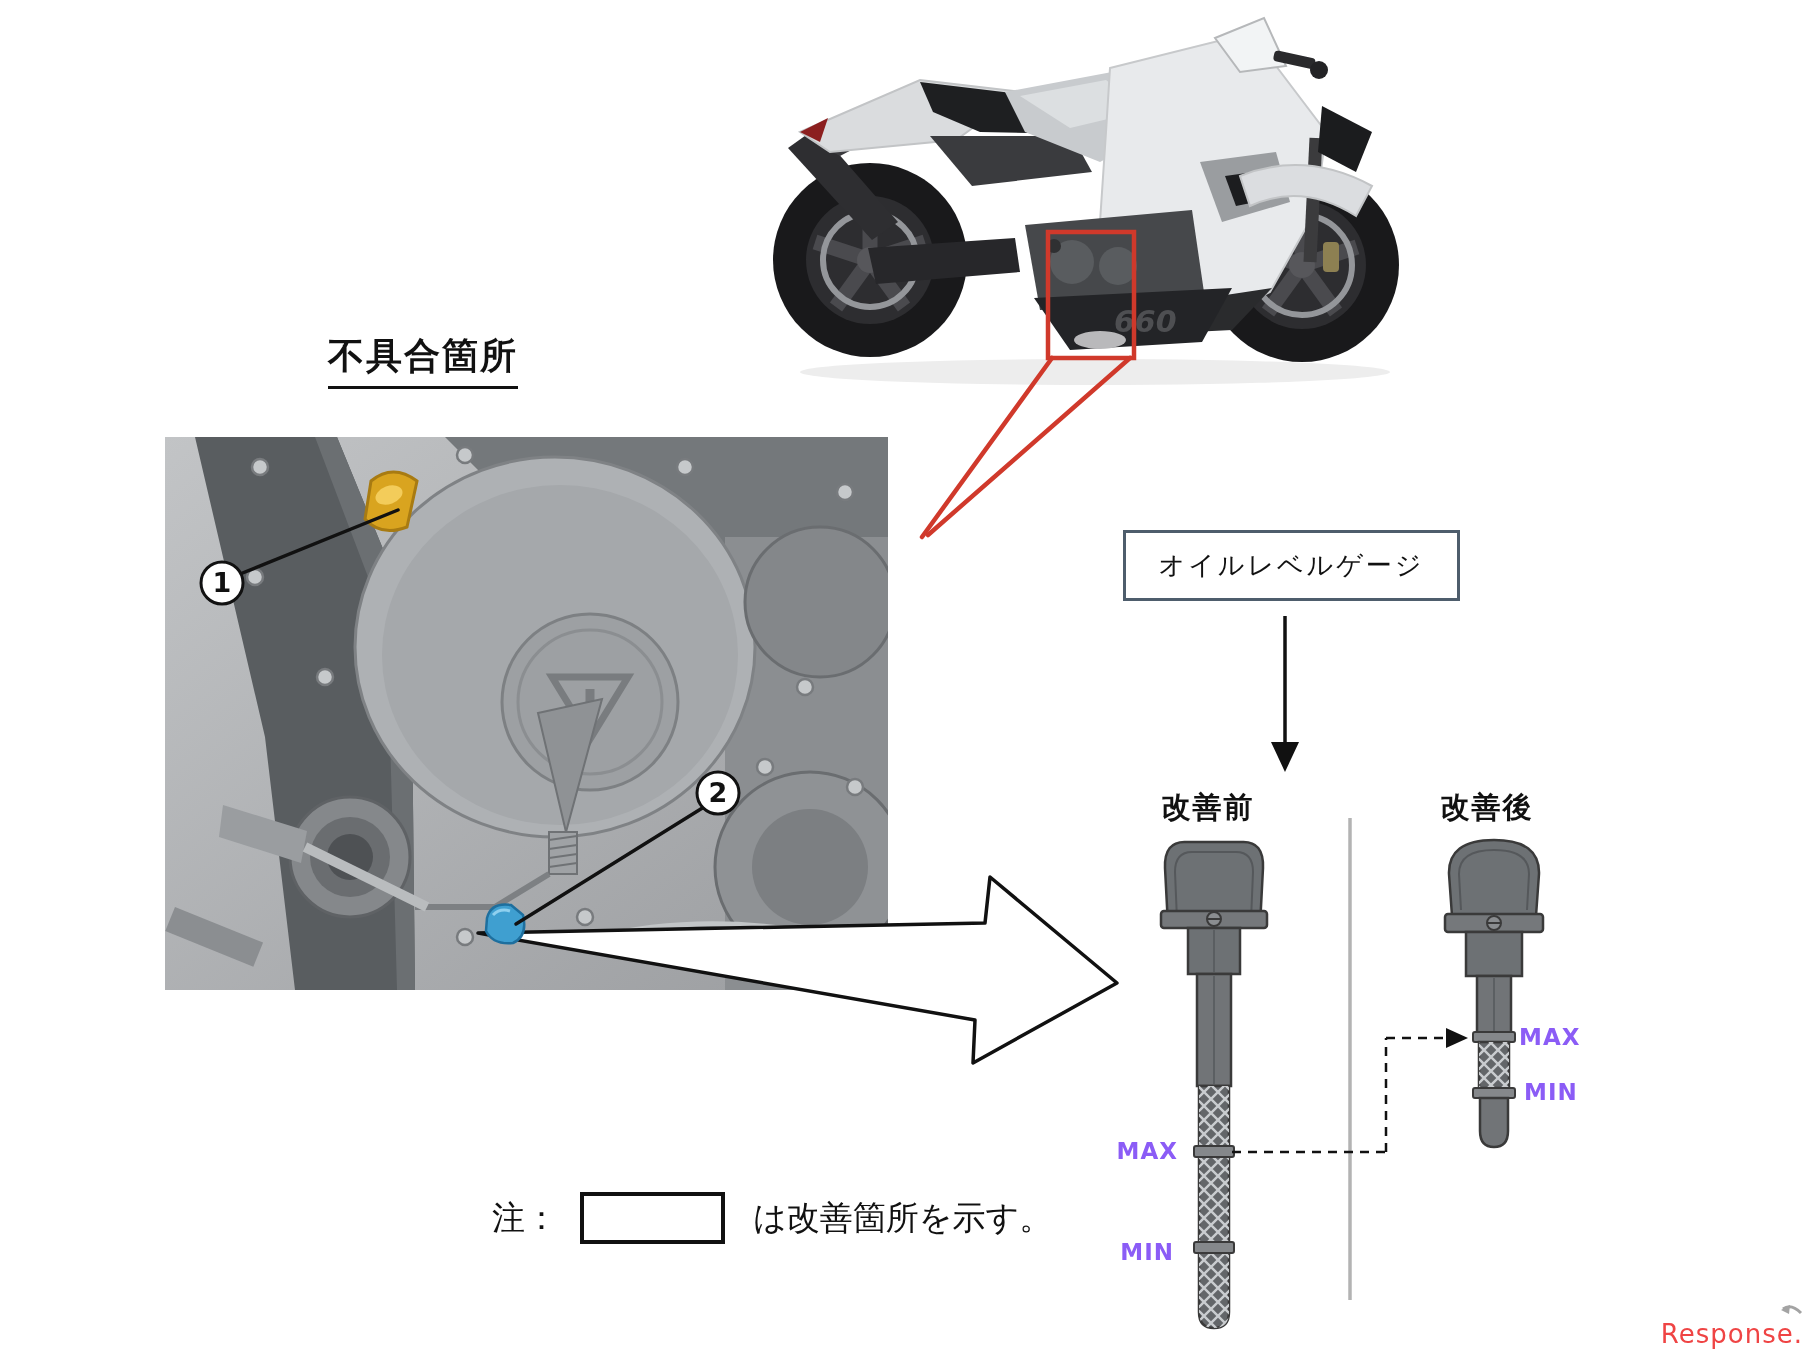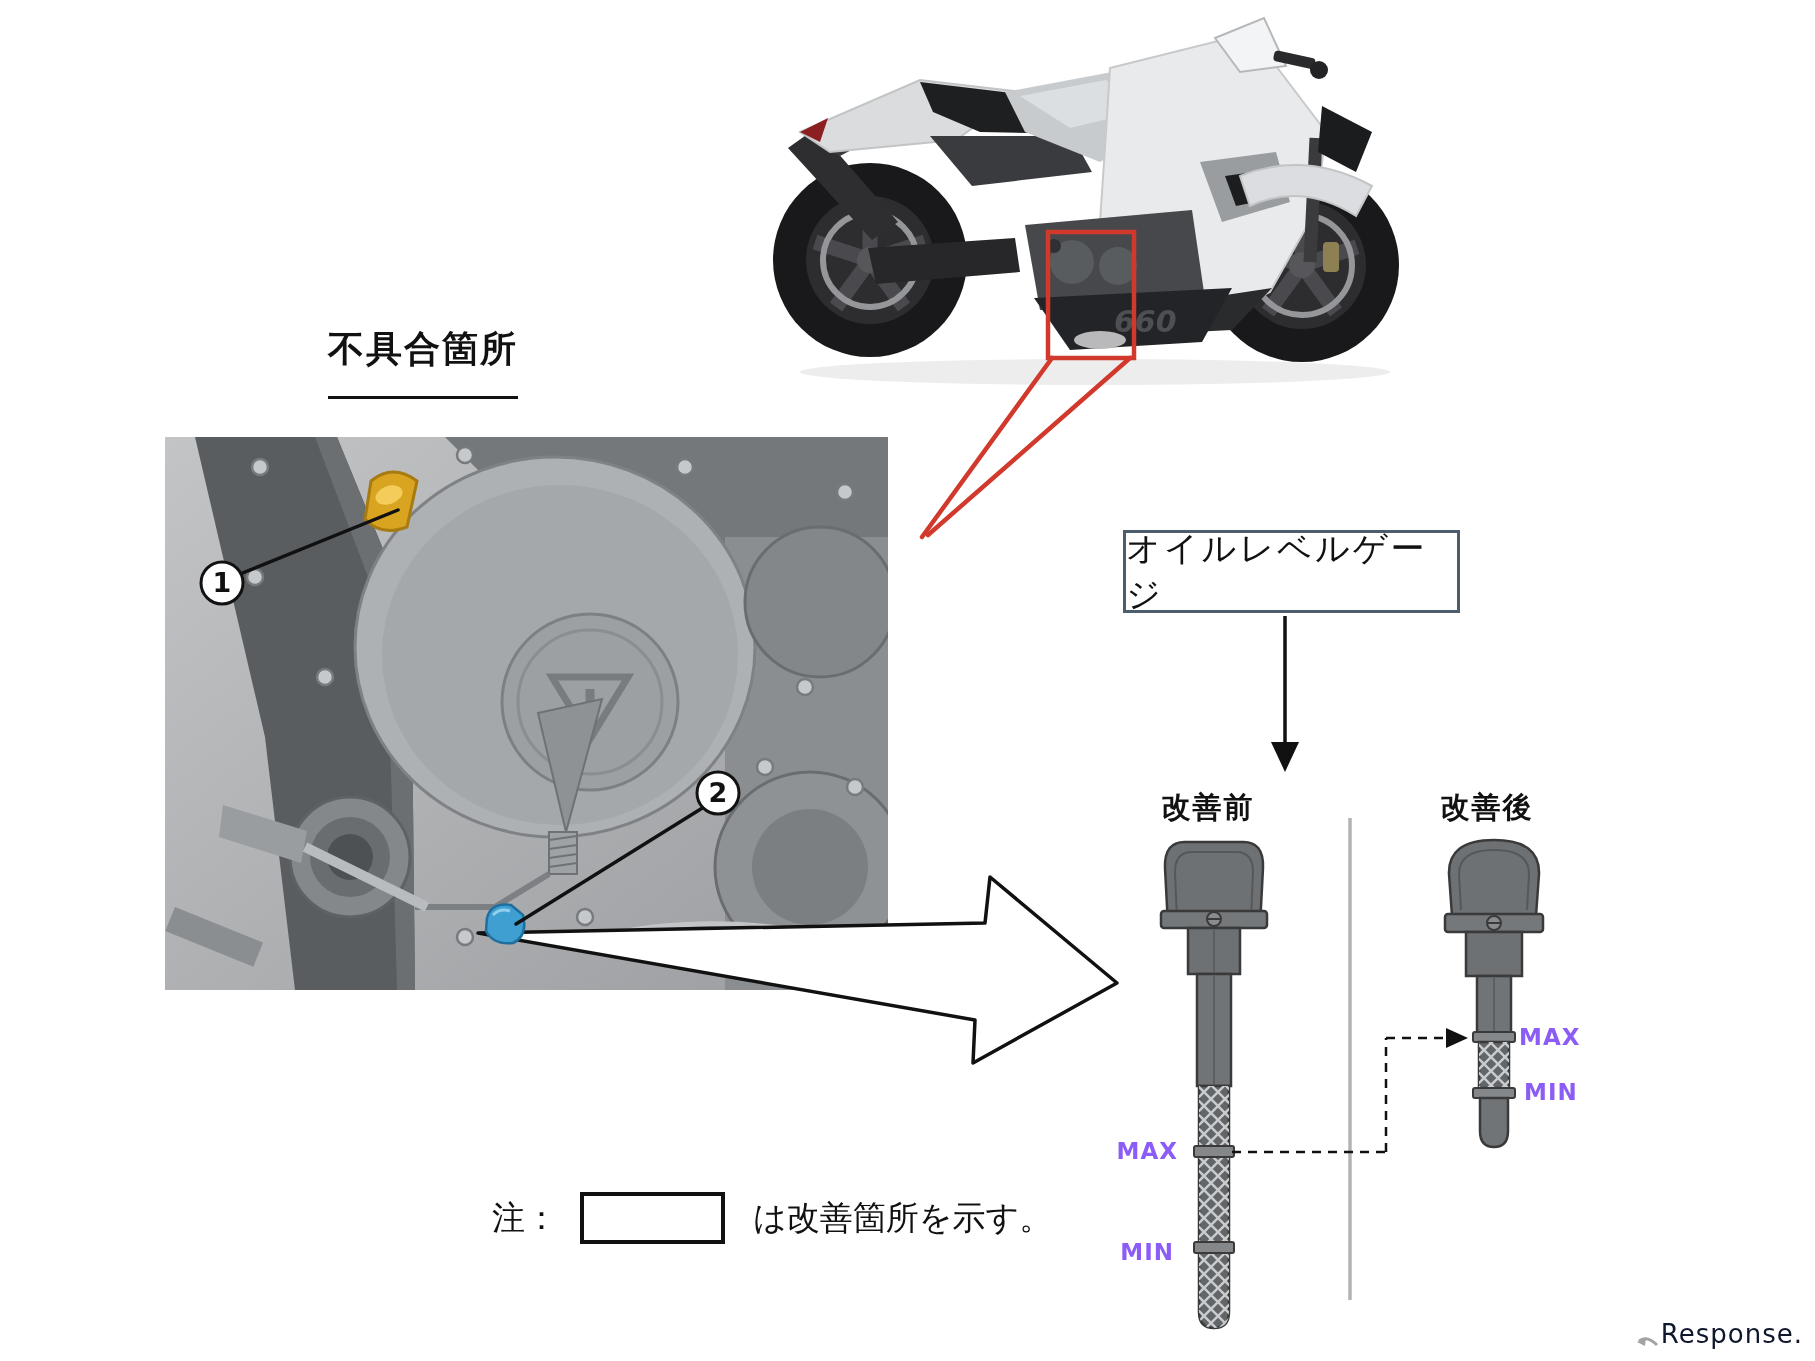--- a/index.html
+++ b/index.html
@@ -4,50 +4,50 @@
 <style>
   html,body{margin:0;padding:0;background:#ffffff;}
   #canvas{
     position:relative;width:1815px;height:1361px;background:#ffffff;overflow:hidden;
     font-family:"DejaVu Sans","Liberation Sans",sans-serif;color:#111;
   }
   .abs{position:absolute;}
   svg{display:block;}
   
   .defect-title{
-    left:328px;top:325px;font-size:36px;font-weight:600;letter-spacing:2px;
-    border-bottom:3px solid #111;padding-bottom:22px;
+    left:328px;top:332px;font-size:36px;font-weight:600;letter-spacing:2px;
+    border-bottom:3px solid #111;padding-bottom:5px;
   }
   
   .caption{left:196px;top:1006px;font-size:35px;letter-spacing:1px;}
   
   .callout-num{width:44px;height:44px;line-height:44px;text-align:center;
     font-size:27px;font-weight:600;}
   #c1{left:200px;top:561px;}
   #c2{left:696px;top:771px;}
   
   .gauge-box{
-    left:1123px;top:530px;width:337px;height:83px;border:3px solid #4e5d6c;
+    left:1123px;top:530px;width:337px;height:71px;border:3px solid #4e5d6c;
     background:#fff;display:flex;align-items:center;justify-content:center;
-    font-size:34px;letter-spacing:3px;box-sizing:border-box;
+    font-size:26px;letter-spacing:3px;box-sizing:border-box;
   }
   .cmp-label{font-size:29px;font-weight:700;transform:translateX(-50%);letter-spacing:2px;}
   #before-label{left:1208px;top:788px;text-align:center;}
   #after-label{left:1487px;top:788px;text-align:right;}
   .level-label{font-size:23px;font-weight:600;color:#8b5cf6;letter-spacing:1px;}
   #max-before{right:637px;top:1138px;}
   #min-before{right:641px;top:1239px;}
   #max-after{left:1519px;top:1024px;}
   #min-after{left:1524px;top:1079px;}
   
   .note-row{left:492px;top:1192px;display:flex;align-items:center;font-size:33px;}
   .note-box{width:137px;height:44px;border:4px solid #111;margin:0 28px 0 22px;background:#fff;}
   
-  .watermark{right:12px;bottom:12px;color:#0f172a;font-size:26px;letter-spacing:1px;
-    display:flex;align-items:flex-end;gap:2px;}
+  .watermark{right:12px;bottom:12px;color:#ef4444;font-size:26px;letter-spacing:1px;
+    display:flex;align-items:flex-end;gap:2px;flex-direction:column;}
 </style>
 </head>
 <body>
 
 <div id="canvas">
 
   <svg class="abs" style="left:770px;top:10px;" width="650" height="385" viewBox="0 0 650 385">
     <ellipse cx="325" cy="362" rx="295" ry="13" fill="#ededed"></ellipse>
 
     <g>

